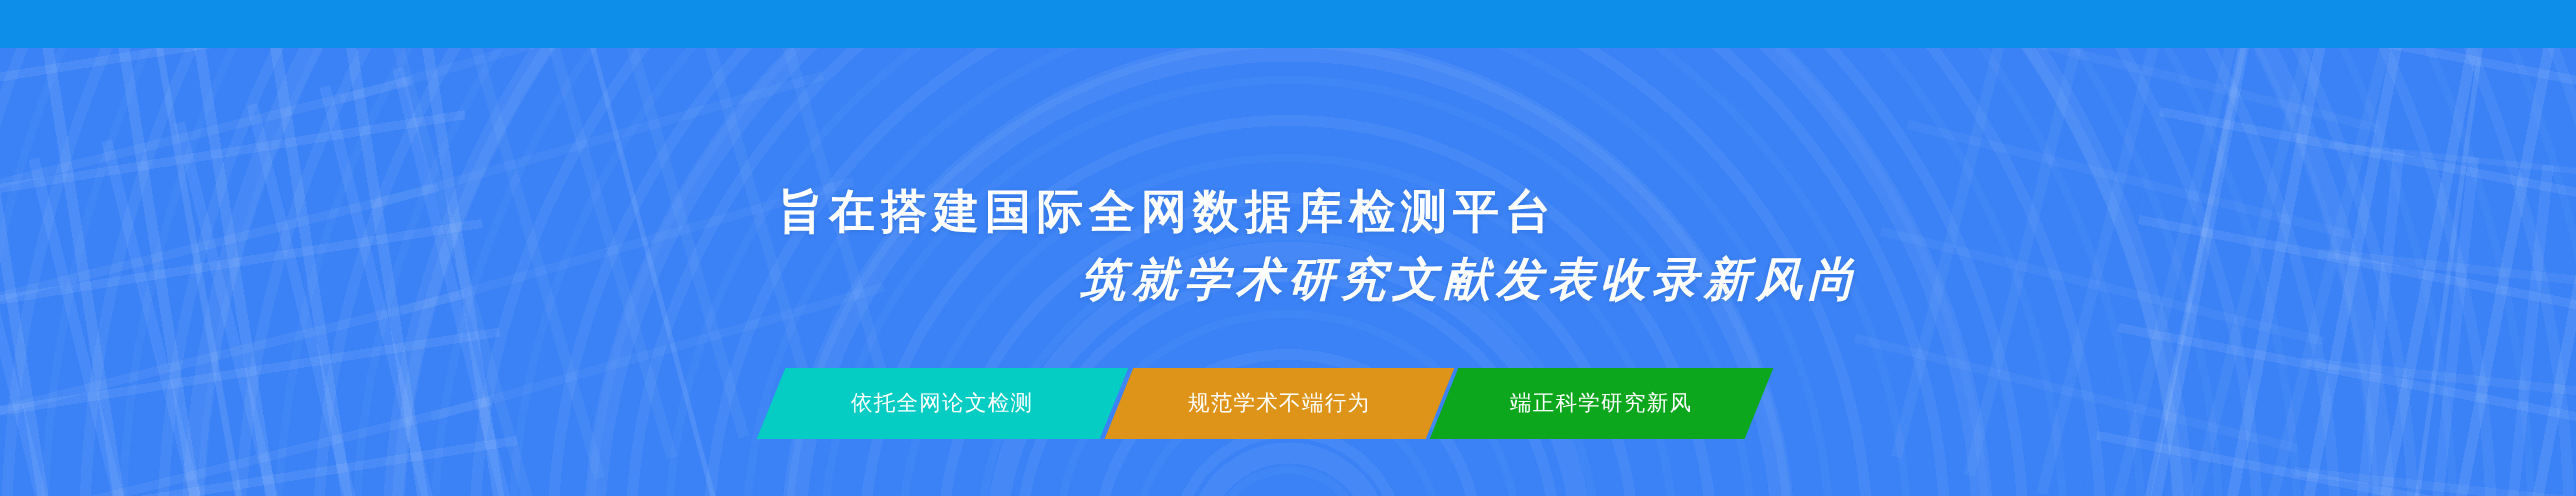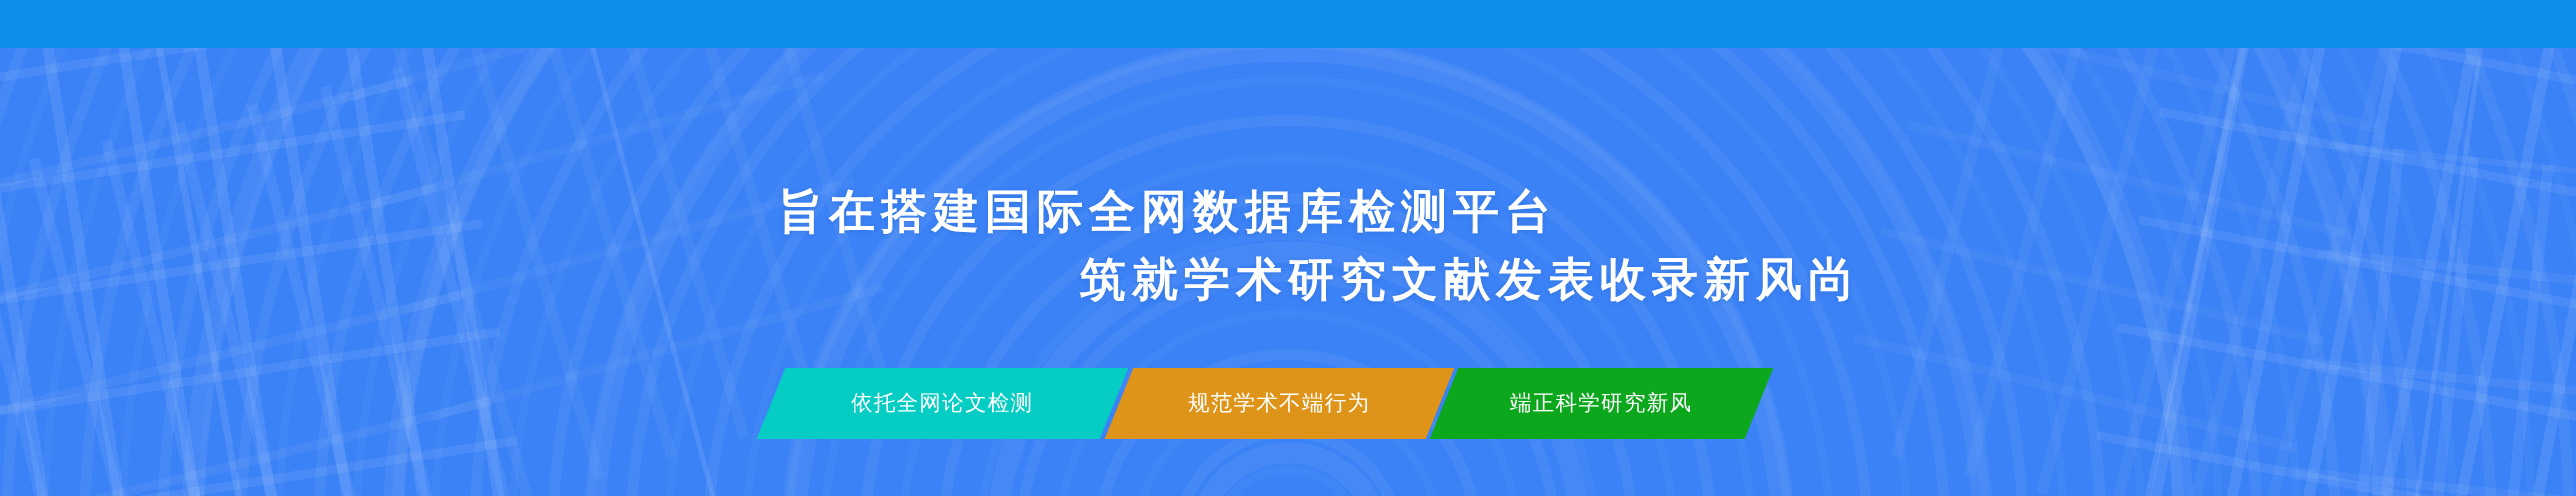--- a/index.html
+++ b/index.html
@@ -106,21 +106,21 @@
     position: absolute;
     color: #ffffff;
     font-size: 46px;
     line-height: 1;
     font-weight: 700;
     letter-spacing: 6px;
     white-space: nowrap;
     text-shadow: 0 1.3px 4px rgba(0,60,120,.18);
   }
   #headline-line-1 { left: 777px; top: 140px; }
-  #headline-line-2 { left: 1080px; top: 208px; }
+  #headline-line-2 { left: 1080px; top: 208px; font-style: italic; }
 
   
   #badge-strip {
     position: absolute;
     left: 771px;
     top: 320px;
     height: 71px;
     display: flex;
     align-items: stretch;
   }

